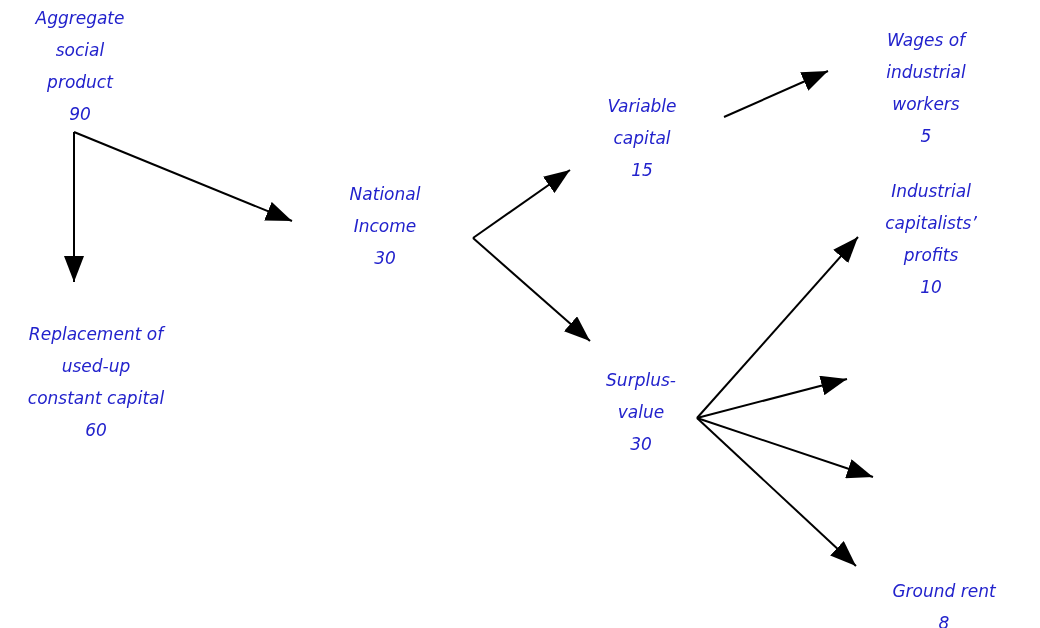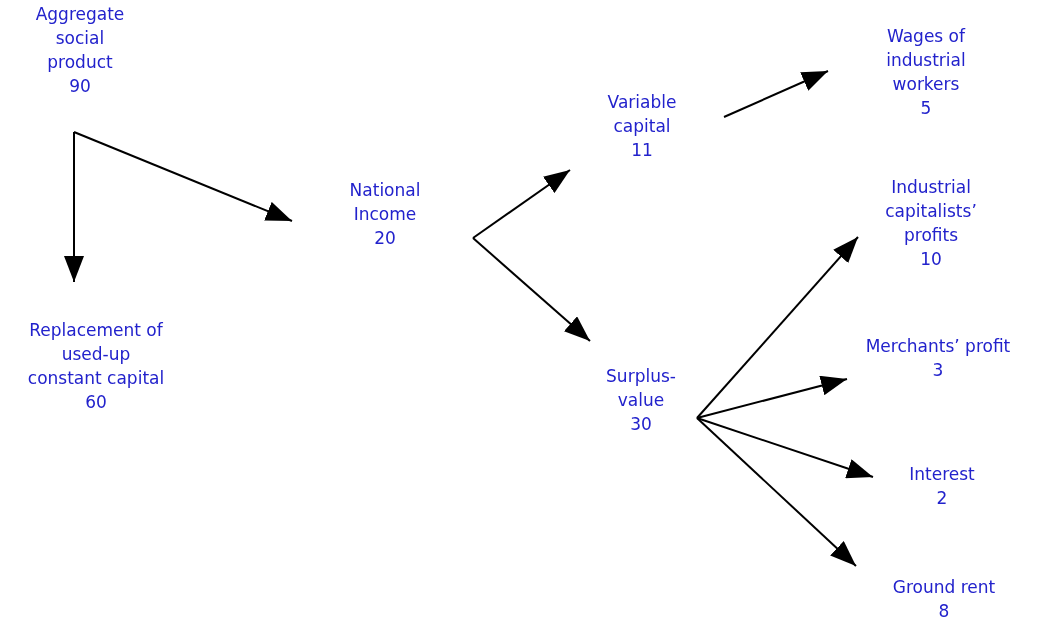--- a/index.html
+++ b/index.html
@@ -24,22 +24,23 @@
   }
   .arrow-layer line {
     stroke: var(--line-color, #000000);
     stroke-width: 2;
   }
   .node {
     position: absolute;
     text-align: center;
     white-space: pre-line;
     font-size: 17px;
-    line-height: 24px;
+    line-height: 32px;
     color: var(--text-color, #2222cc);
+    font-style: italic;
   }
   .n1  { left: 0px;   top: 2px;   width: 160px; }
   .n2  { left: 0px;   top: 318px; width: 192px; }
   .n3  { left: 325px; top: 178px; width: 120px; }
   .n4  { left: 582px; top: 90px;  width: 120px; }
   .n5  { left: 856px; top: 24px;  width: 140px; }
   .n6  { left: 581px; top: 364px; width: 120px; }
   .n7  { left: 856px; top: 175px; width: 150px; }
   .n8  { left: 838px; top: 334px; width: 200px; }
   .n9  { left: 882px; top: 462px; width: 120px; }
@@ -70,35 +71,31 @@
   <div class="node n1">Aggregate
 social
 product
 90</div>
   <div class="node n2">Replacement of
 used-up
 constant capital
 60</div>
   <div class="node n3">National
 Income
-20</div>
+30</div>
   <div class="node n4">Variable
 capital
-11</div>
+15</div>
   <div class="node n5">Wages of
 industrial
 workers
 5</div>
   <div class="node n6">Surplus-
 value
 30</div>
   <div class="node n7">Industrial
 capitalists’
 profits
 10</div>
-  <div class="node n8">Merchants’ profit
-3</div>
-  <div class="node n9">Interest
-2</div>
   <div class="node n10">Ground rent
 8</div>
 
 </div>
 
 </body></html>

